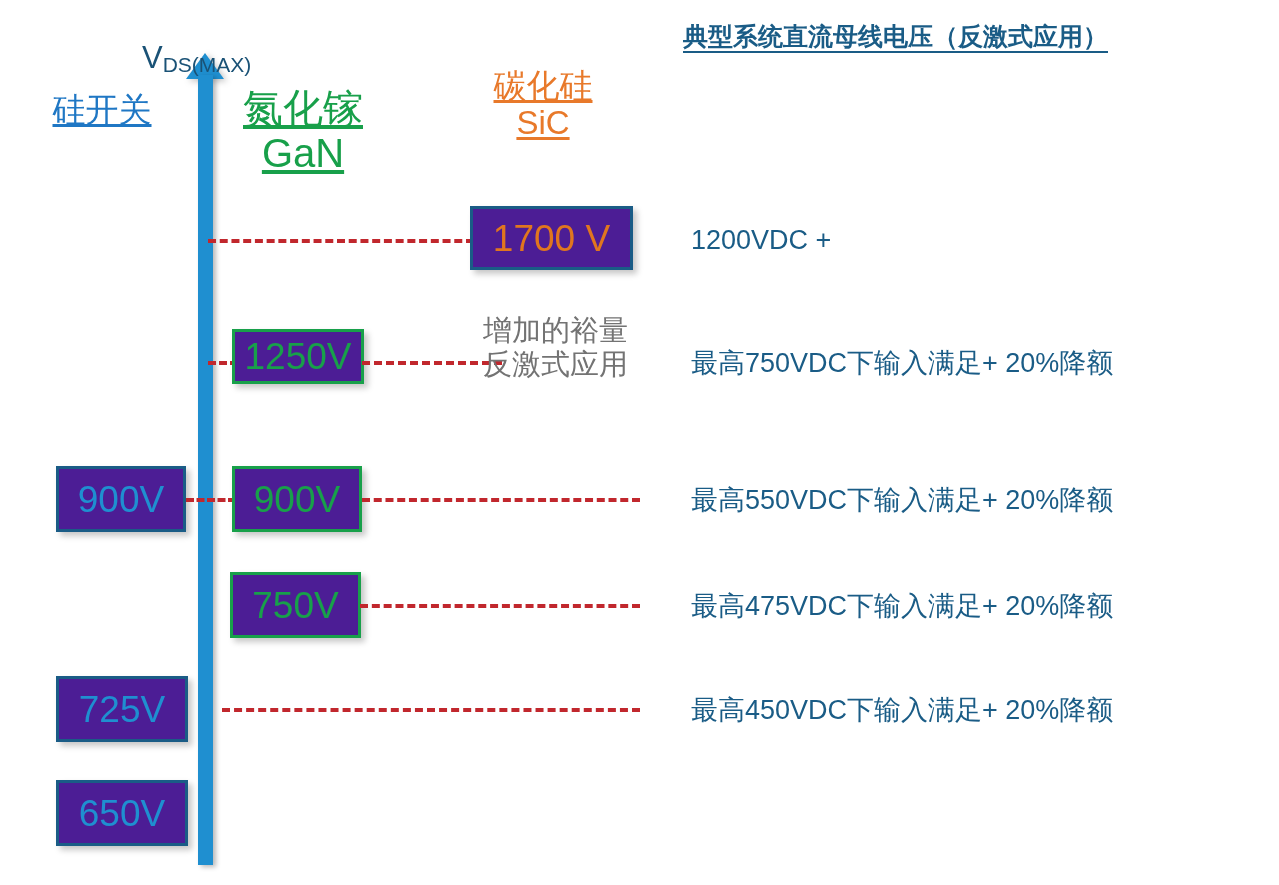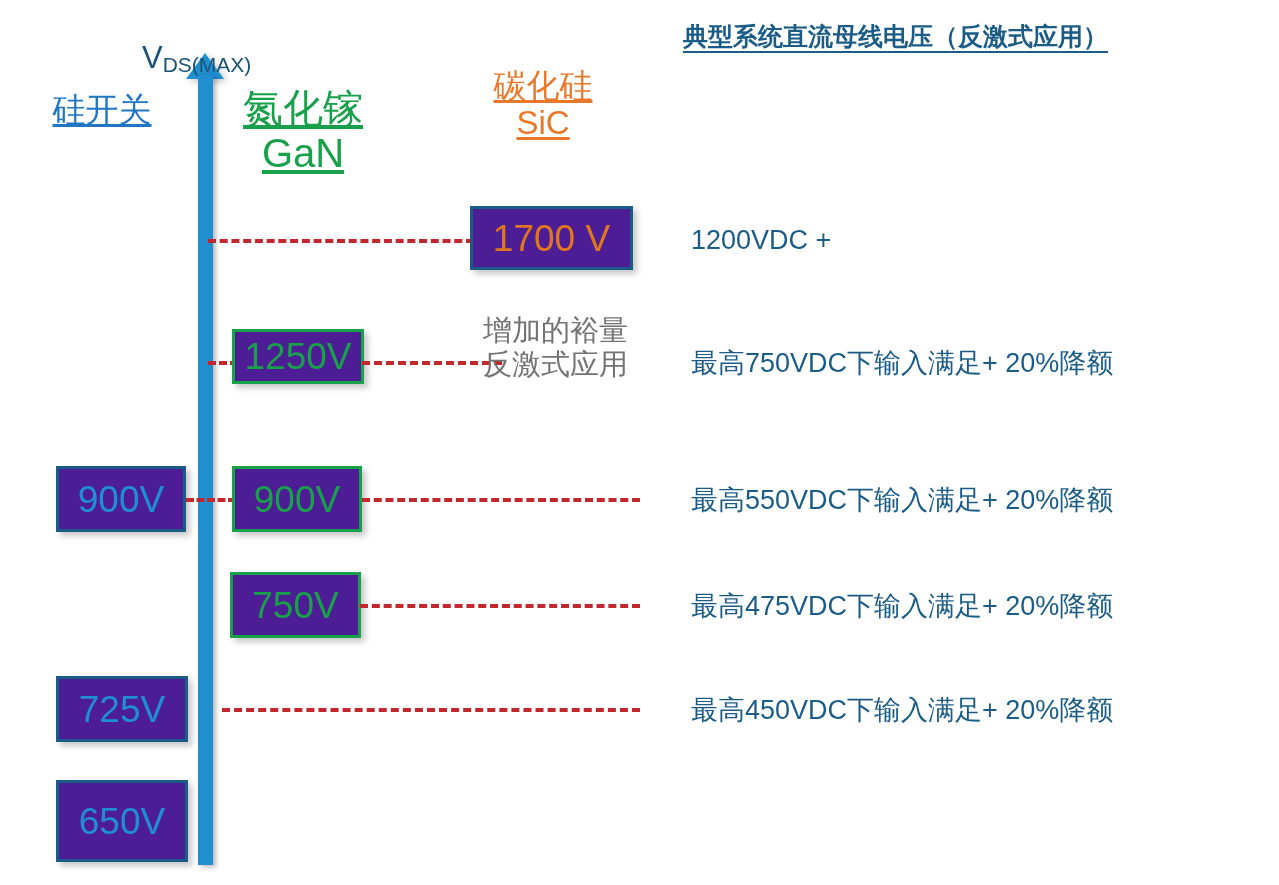--- a/index.html
+++ b/index.html
@@ -191,17 +191,17 @@
   </div>
   <div class="dash" style="left:360px; top:604px; width:280px;"></div>
   <div class="desc" style="left:691px; top:588px;">最高475VDC下输入满足+ 20%降额</div>
 
   <div class="vbox blue" style="left:56px; top:676px; width:132px; height:66px;">
     <span>725V</span>
   </div>
   <div class="dash" style="left:222px; top:708px; width:418px;"></div>
   <div class="desc" style="left:691px; top:692px;">最高450VDC下输入满足+ 20%降额</div>
 
-  <div class="vbox blue" style="left:56px; top:780px; width:132px; height:82px;">
+  <div class="vbox blue" style="left:56px; top:780px; width:132px; height:66px;">
     <span>650V</span>
   </div>
 
 </div>
 
 </body></html>

